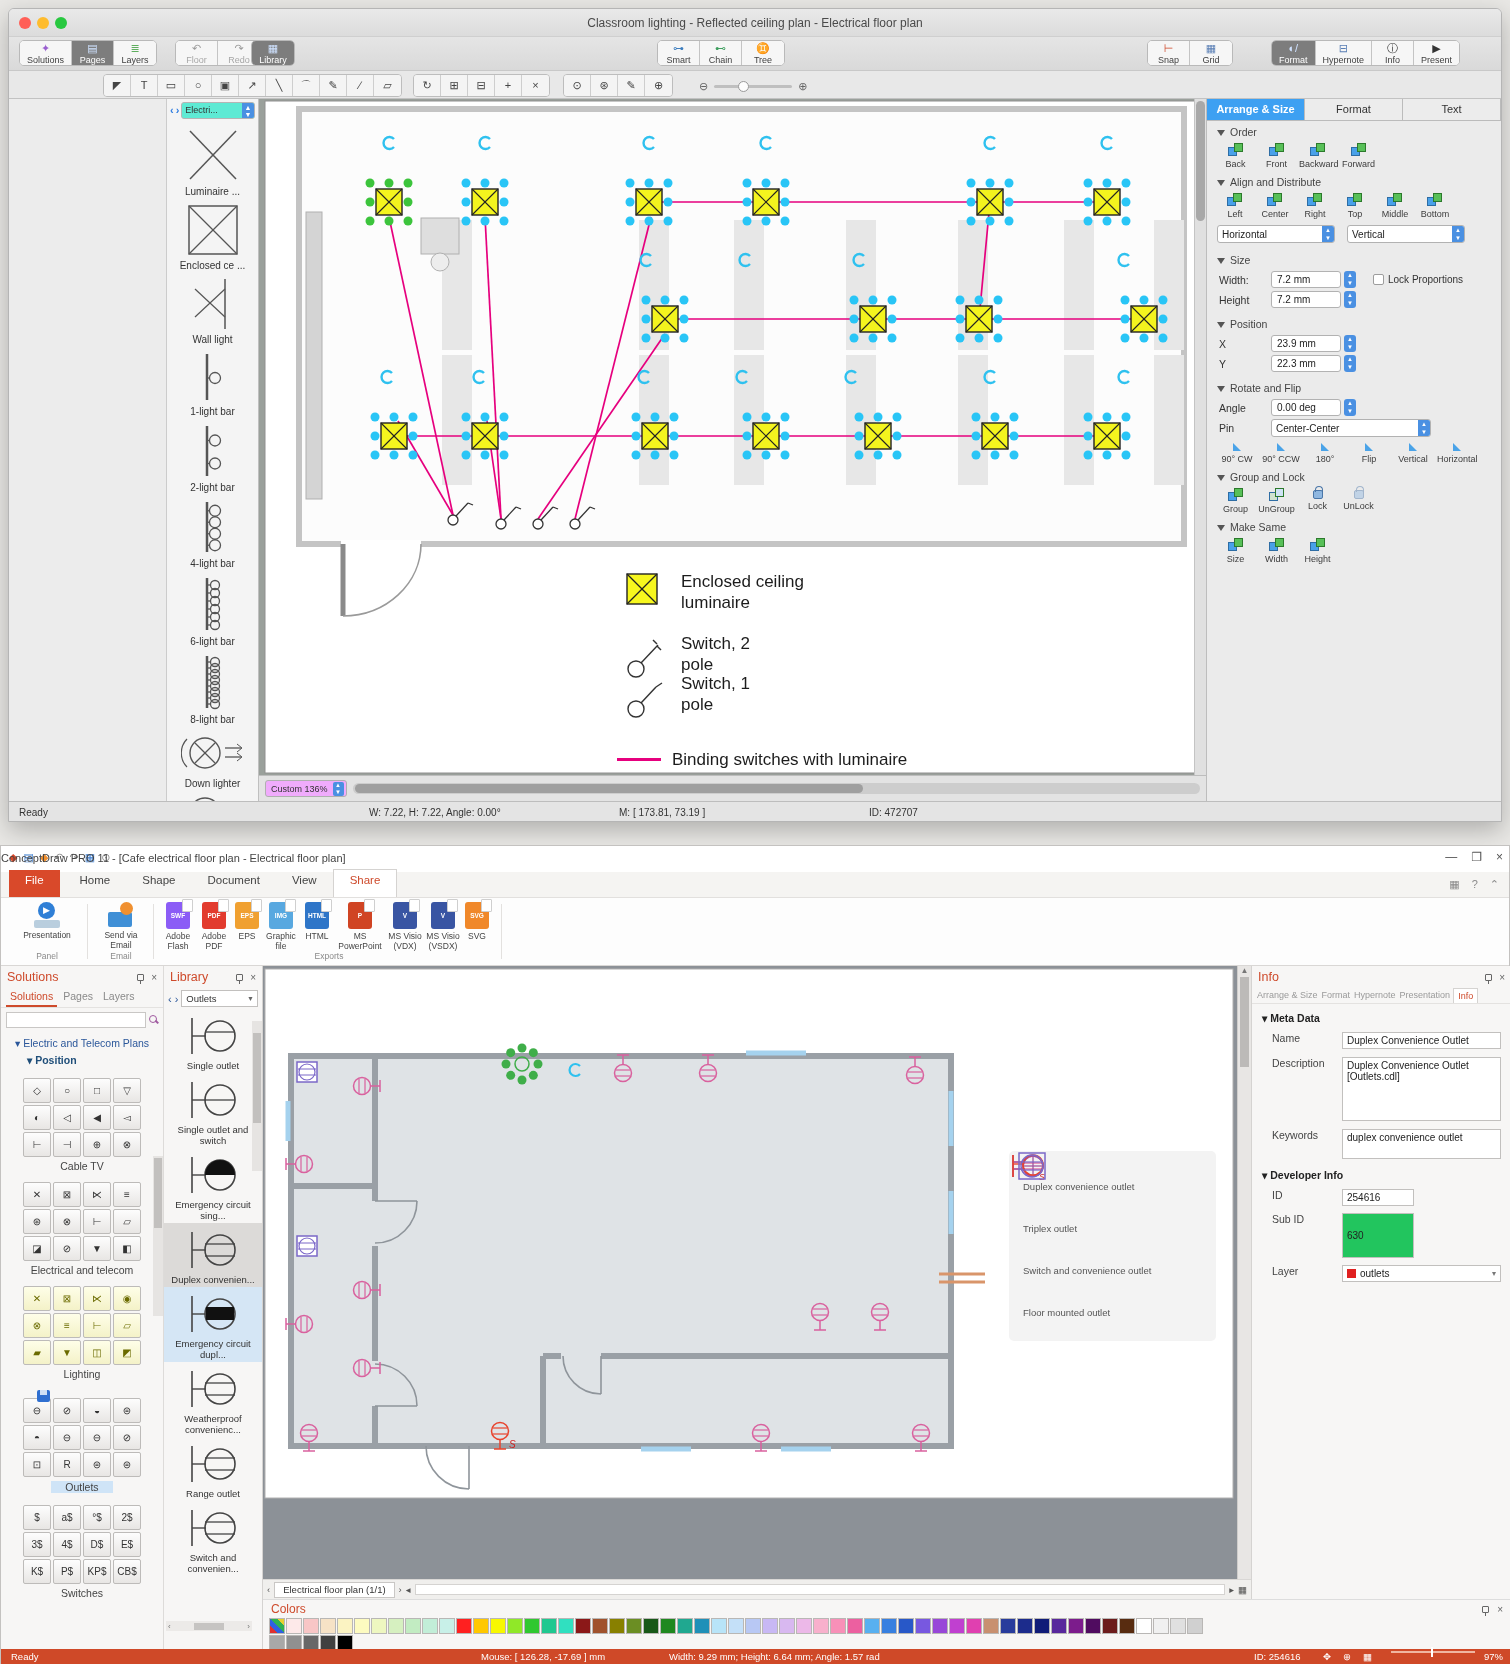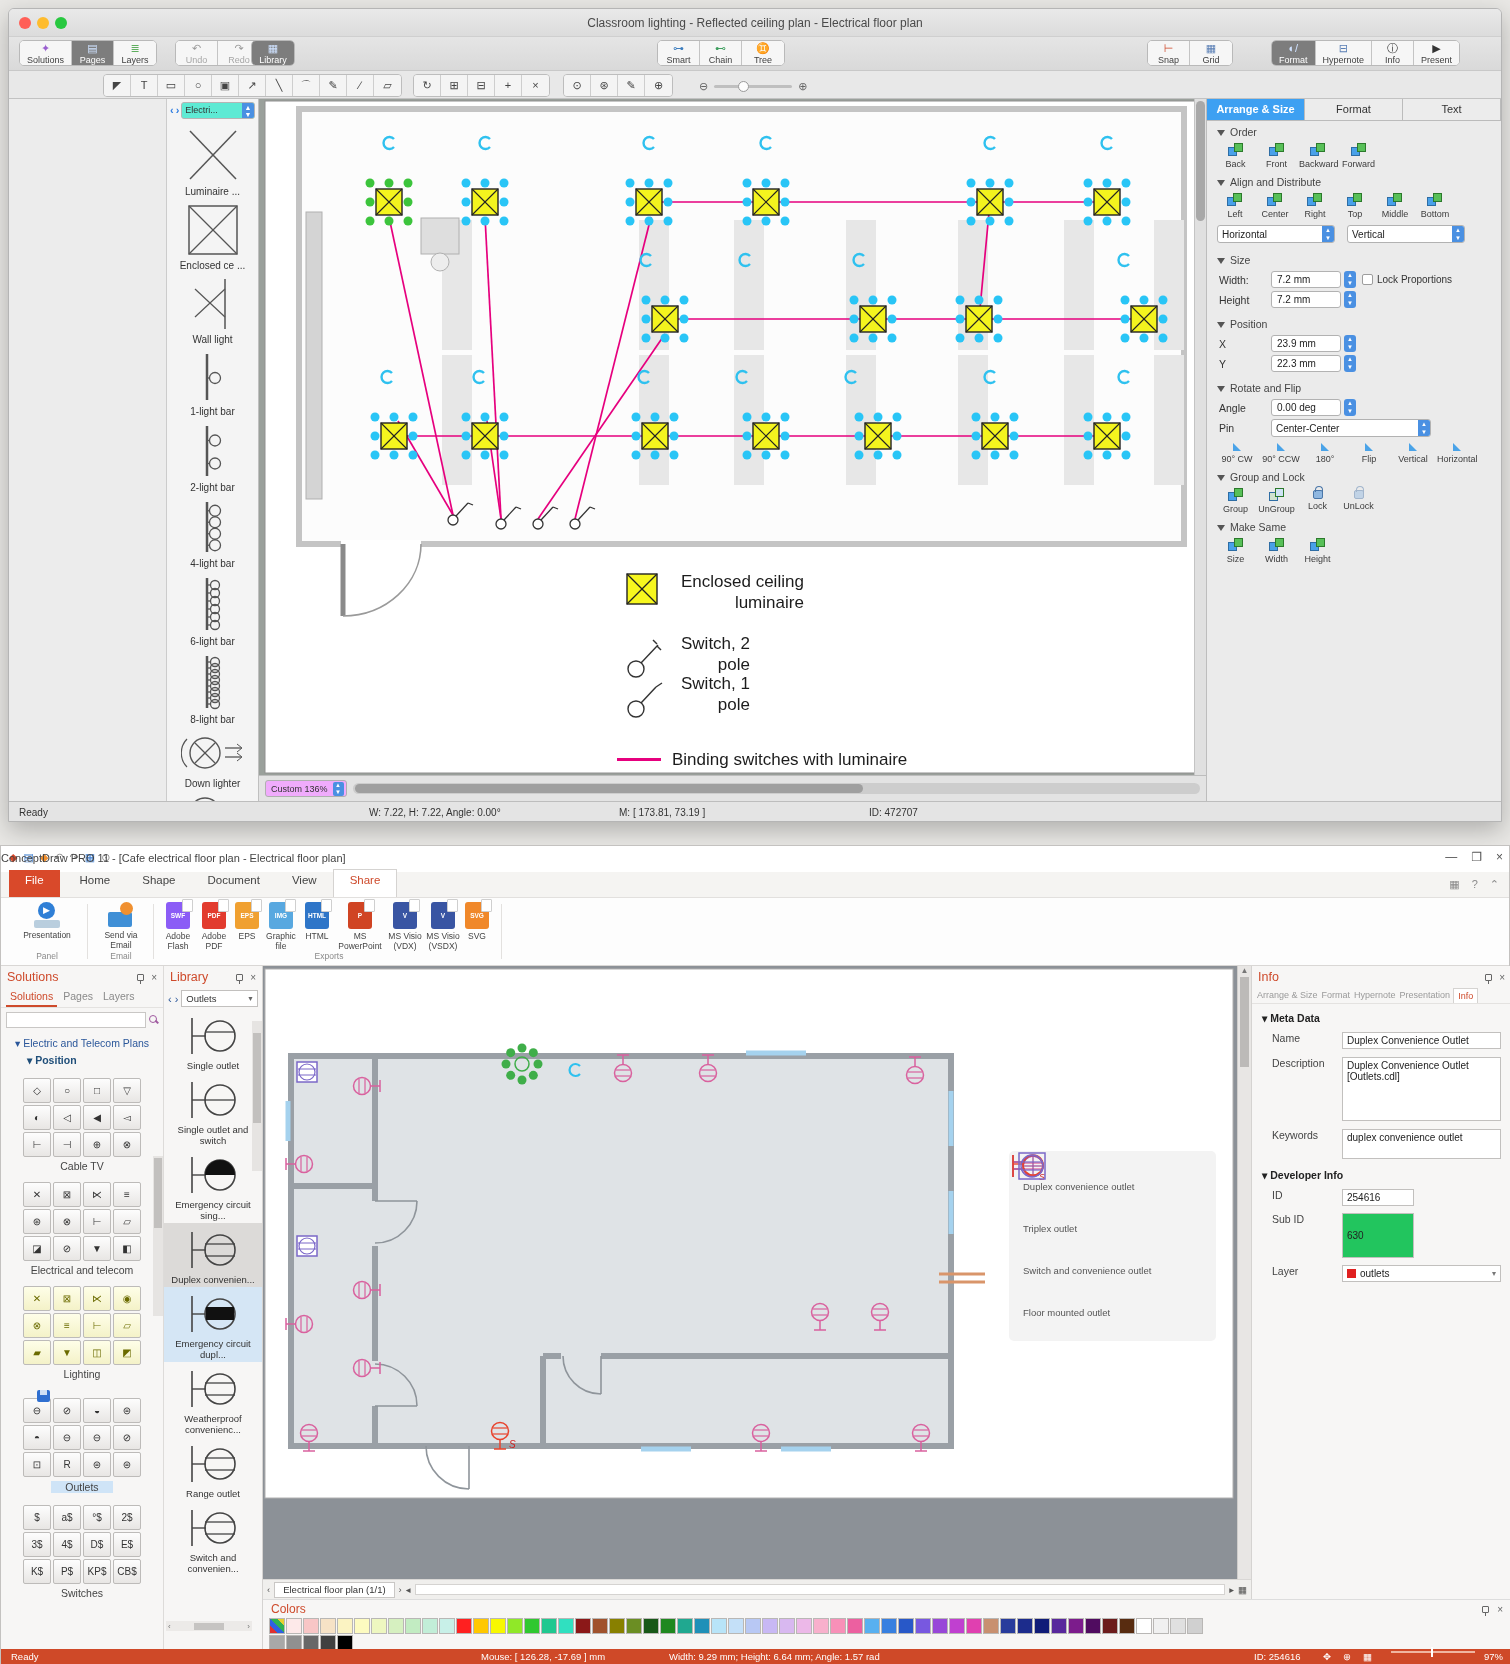--- a/index.html
+++ b/index.html
@@ -38,21 +38,21 @@
   .mlib-label { font-size:10px; color:#333; margin-top:3px; }
   .mac-canvas { flex:1; position:relative; background:#9aa09b; overflow:hidden; }
   .mac-canvas svg.draw { position:absolute; left:0; top:0; }
   .mac-cbottom { position:absolute; left:0; right:0; bottom:0; height:26px; background:#e3e3e3; border-top:1px solid #bdbdbd; display:flex; align-items:center; gap:6px; padding:0 6px; }
   .customzoom { display:flex; align-items:center; height:17px; border:1px solid #b0b0b0; background:#f0abfc; border-radius:3px; font-size:9px; color:#333; padding:0 2px 0 5px; }
   .customzoom b { margin-left:5px; width:11px; height:14px; background:#4a90e2; border-radius:2px; color:#fff; font-size:6px; line-height:7px; text-align:center; font-weight:normal; }
   .hscroll { flex:1; height:11px; background:#cdcdcd; border-radius:6px; position:relative; }
   .hscroll i { position:absolute; left:2px; top:1px; width:60%; height:9px; background:#9f9f9f; border-radius:5px; }
   .vscroll { position:absolute; right:0; top:0; bottom:26px; width:12px; background:#e0e0e0; border-left:1px solid #c4c4c4; }
   .vscroll i { position:absolute; top:2px; left:1px; width:9px; height:120px; background:#a8a8a8; border-radius:5px; }
-  .mac-legend { position:absolute; font-size:17px; color:#1c1c1c; line-height:21px;text-align:right; }
+  .mac-legend { position:absolute; font-size:17px; color:#1c1c1c; line-height:21px; }
   .mac-status { height:22px; background:#e4e4e4; border-top:1px solid #bdbdbd; position:relative; font-size:10px; color:#333; }
   .mac-status span { position:absolute; top:5px; }
   
   .mac-right { width:295px; background:#ebebeb; border-left:1px solid #bdbdbd; font-size:10px; color:#333; }
   .mr-tabs { display:flex; height:22px; border-bottom:1px solid #bbb; }
   .mr-tab { flex:1; text-align:center; line-height:21px; font-size:11px; color:#333; background:#ececec; border-right:1px solid #bbb; }
   .mr-tab.on { background:#3da0f2; color:#fff; font-weight:bold; }
   .mr-sec { padding:5px 10px 2px; }
   .mr-h { color:#555; font-size:10.5px; margin-bottom:5px; }
   .mr-h b { color:#444; font-weight:normal; }
@@ -60,21 +60,21 @@
   .icnrow { display:flex; gap:4px; }
   .icn { width:37px; text-align:center; color:#3c3c3c; font-size:9px; }
   .ic2 { position:relative; width:16px; height:14px; margin:0 auto 2px; }
   .ic2 i, .ic2 b { position:absolute; width:9px; height:9px; border:1px solid #2e6da4; }
   .ic2 i { left:0; top:4px; background:#49a1e9; }
   .ic2 b { left:6px; top:0; background:#58c058; border-color:#2c7a2c; } 
   .fieldrow { display:flex; align-items:center; margin:3px 0 3px 2px; }
   .flab { width:52px; font-size:10.5px; color:#333; }
   .fbox { width:70px; height:17px; background:#fff; border:1px solid #b2b2b2; border-radius:3px; font-size:10px; color:#222; padding:2px 0 0 5px; }
   .stepper { width:12px; height:17px; margin-left:3px; background:#4a90e2; border-radius:3px; color:#fff; font-size:6px; line-height:8px; text-align:center; }
-  .chk { display:flex; align-items:center; gap:4px; margin-left:6px; font-size:10px; color:#333; }
+  .chk { display:flex; align-items:center; gap:4px; margin-left:17px; font-size:10px; color:#333; }
   .chk i { width:11px; height:11px; border:1px solid #9d9d9d; background:#fff; border-radius:2px; }
   .ddwide { display:flex; align-items:center; width:118px; height:18px; background:#fff; border:1px solid #b2b2b2; border-radius:3px; font-size:10px; padding-left:4px; color:#222; }
   .ddwide b { margin-left:auto; width:12px; height:16px; background:#4a90e2; border-radius:0 2px 2px 0; color:#fff; font-size:6px; line-height:8px; text-align:center; font-weight:normal; }
   .ddrow { display:flex; gap:12px; margin:2px 0 4px; }
   .tric { width:0; height:0; margin:2px auto 3px; border-left:8px solid #4aa3e8; border-top:8px solid transparent; }
   .lockic { width:10px; height:9px; margin:2px auto 2px; background:#8fb7e0; border:1px solid #4a76a8; border-radius:2px; position:relative; }
   .lockic:before { content:""; position:absolute; left:1px; top:-5px; width:6px; height:5px; border:1.5px solid #4a76a8; border-bottom:none; border-radius:4px 4px 0 0; }
 
   
   #win { position:absolute; left:0; top:845px; width:1510px; height:819px; background:#f5f4f2; border:1px solid #c4c2c0; }
@@ -176,21 +176,21 @@
     <div class="mac-title">Classroom lighting - Reflected ceiling plan - Electrical floor plan</div>
   </div>
 
   <div class="mac-toolbar">
     <div class="seg" style="left:10px">
       <div class="cell"><span class="ig" style="color:#9a5fd0">✦</span><span>Solutions</span></div>
       <div class="cell on"><span class="ig">▤</span><span>Pages</span></div>
       <div class="cell"><span class="ig" style="color:#5fae5f">≣</span><span>Layers</span></div>
     </div>
     <div class="seg" style="left:166px">
-      <div class="cell dis"><span class="ig" style="color:#9a9a9a">↶</span><span>Undo</span></div>
+      <div class="cell dis"><span class="ig" style="color:#9a9a9a">↶</span><span>Floor</span></div>
       <div class="cell dis"><span class="ig" style="color:#9a9a9a">↷</span><span>Redo</span></div>
     </div>
     <div class="seg" style="left:242px">
       <div class="cell on"><span class="ig">▦</span><span>Library</span></div>
     </div>
     <div class="seg" style="left:648px">
       <div class="cell"><span class="ig" style="color:#3f7fbf">⊶</span><span>Smart</span></div>
       <div class="cell"><span class="ig" style="color:#3f9f5f">⊷</span><span>Chain</span></div>
       <div class="cell"><span class="ig" style="color:#3f7fbf">♊</span><span>Tree</span></div>
     </div>

